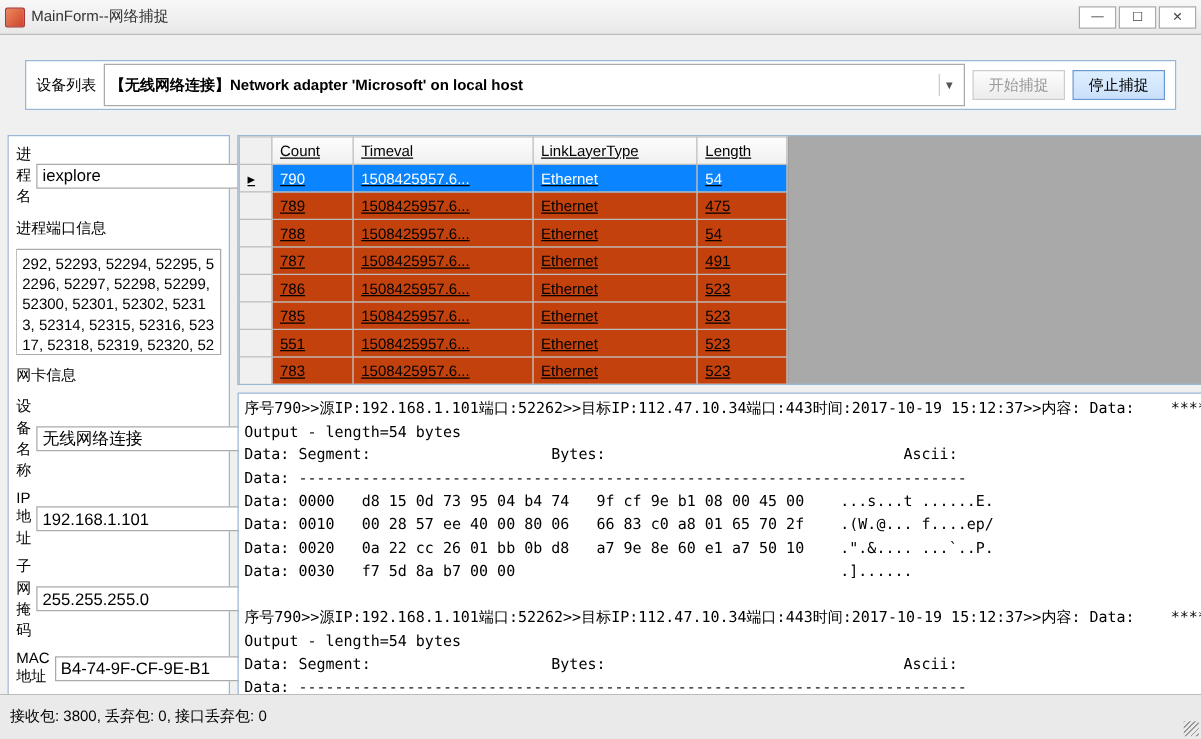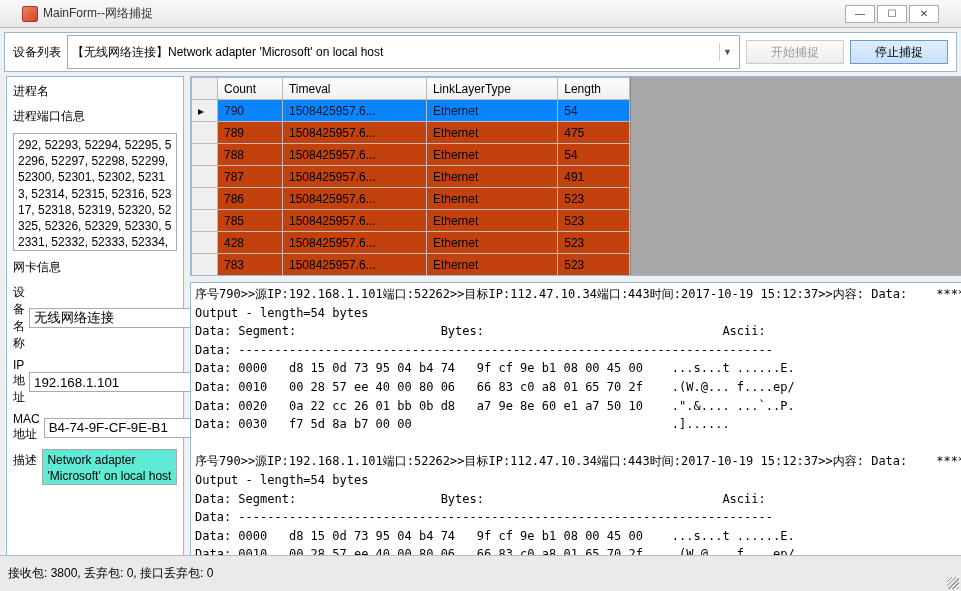--- a/index.html
+++ b/index.html
@@ -11,21 +11,21 @@
       height: 591px;
       overflow: hidden;
       position: relative;
     }
     .titlebar {
       height: 28px;
       background: linear-gradient(to bottom, #f8f8f8, #e8e8e8);
       border-bottom: 1px solid #bbb;
       display: flex;
       align-items: center;
-      padding: 0 22px;
+      padding: 0 4px;
     }
     .app-icon {
       width: 16px;
       height: 16px;
       margin-right: 5px;
       display: inline-block;
       background: linear-gradient(135deg, #e85, #c43);
       border: 1px solid #a33;
       border-radius: 2px;
     }
@@ -37,46 +37,47 @@
       background: #fff;
       display: flex; align-items: center; justify-content: center;
       font-size: 10px; color: #444;
       cursor: pointer;
     }
 
     .toolbar {
       height: 40px;
       background: #fff;
       border: 1px solid #99b8d8;
-      margin: 4px;
+      margin: 20px;
       display: flex;
       align-items: center;
       padding: 0 8px;
       gap: 6px;
     }
     .lbl { color: #000; }
     .combo {
       flex: 1;
       height: 34px;
       border: 1px solid #aaa;
       background: #fff;
       display: flex;
       align-items: center;
       padding: 16px 4px;
       position: relative;
+      font-weight: bold;
     }
     .combo-arrow {
       width: 16px; height: 18px;
       border-left: 1px solid #ccc;
       display: flex; align-items:center; justify-content:center;
       font-size: 9px; color:#555;
     }
     .btn {
       height: 24px;
-      padding: 0 24px;
+      padding: 0 12px;
       border: 1px solid #888;
       background: linear-gradient(to bottom,#fdfdfd,#ececec);
       cursor: pointer;
       display: flex; align-items: center;
     }
     .btn.disabled { color:#999; border-color:#ccc; cursor:default; }
     .btn.primary { background: linear-gradient(to bottom,#ddeeff,#cae0fb); border-color:#6a9ad0; }
 
     .content {
       display: flex;
@@ -134,36 +135,37 @@
     .grid-inner {
       background:#fff;
       width: 440px;
       border-right:1px solid #888;
       overflow:hidden;
     }
     table.grid {
       border-collapse: collapse;
       width: 100%;
       font-size: 12px;
+      text-decoration: underline;
     }
     table.grid th, table.grid td {
       border: 1px solid #bbb;
       padding: 3px 6px;
       text-align: left;
       background: #c2410c;
       height: 22px;
     }
     table.grid th {
       background: linear-gradient(to bottom,#fdfdfd,#f0f0f0);
       font-weight: normal;
     }
     table.grid th.rowhead, table.grid td.rowhead {
       width: 26px; background:#f0f0f0;
     }
-    tr.selected td { background:#0a84ff; color:#0f172a; }
+    tr.selected td { background:#0a84ff; color:#ffffff; }
     tr.selected td.rowhead { background:#f0f0f0; color:#000; }
     .row-indicator { color:#000; }
 
     .details {
       flex: 1;
       border: 1px solid #99b8d8;
       background: #fff;
       padding: 2px 4px;
       font-family: "SimSun","宋体", monospace;
       font-size: 12px;
@@ -213,34 +215,39 @@
   <div class="btn primary">
     <span>停止捕捉</span>
   </div>
 </div>
 
 <div class="content">
 
   <div class="left-pane">
     <div class="field-row">
       <span class="flabel">进程名</span>
+      <input class="tbox" type="text" value="iexplore" style="">
     </div>
 
     <div class="section-label">进程端口信息</div>
     <div class="listbox">292, 52293, 52294, 52295, 52296, 52297, 52298, 52299, 52300, 52301, 52302, 52313, 52314, 52315, 52316, 52317, 52318, 52319, 52320, 52325, 52326, 52329, 52330, 52331, 52332, 52333, 52334, 52335, 52336, 52337, 52338, 52339, 52340,</div>
 
     <div class="section-label">网卡信息</div>
 
     <div class="field-row">
       <span class="flabel">设备名称</span>
       <input class="tbox" type="text" value="无线网络连接" style="">
     </div>
     <div class="field-row">
       <span class="flabel">IP地址</span>
       <input class="tbox" type="text" value="192.168.1.101" style="">
+    </div>
+    <div class="field-row">
+      <span class="flabel">子网掩码</span>
+      <input class="tbox" type="text" value="255.255.255.0" style="">
     </div>
     <div class="field-row">
       <span class="flabel">MAC地址</span>
       <input class="tbox" type="text" value="B4-74-9F-CF-9E-B1" style="">
     </div>
     <div class="field-row" style="align-items:flex-start">
       <span class="flabel" style="padding-top:3px">描述</span>
       <div class="desc-box">Network adapter 'Microsoft' on local host</div>
     </div>
   </div>
@@ -296,21 +303,21 @@
               </tr>
               <tr>
                 <td class="rowhead"></td>
                 <td>785</td>
                 <td>1508425957.6...</td>
                 <td>Ethernet</td>
                 <td>523</td>
               </tr>
               <tr>
                 <td class="rowhead"></td>
-                <td>428</td>
+                <td>551</td>
                 <td>1508425957.6...</td>
                 <td>Ethernet</td>
                 <td>523</td>
               </tr>
               <tr>
                 <td class="rowhead"></td>
                 <td>783</td>
                 <td>1508425957.6...</td>
                 <td>Ethernet</td>
                 <td>523</td>

